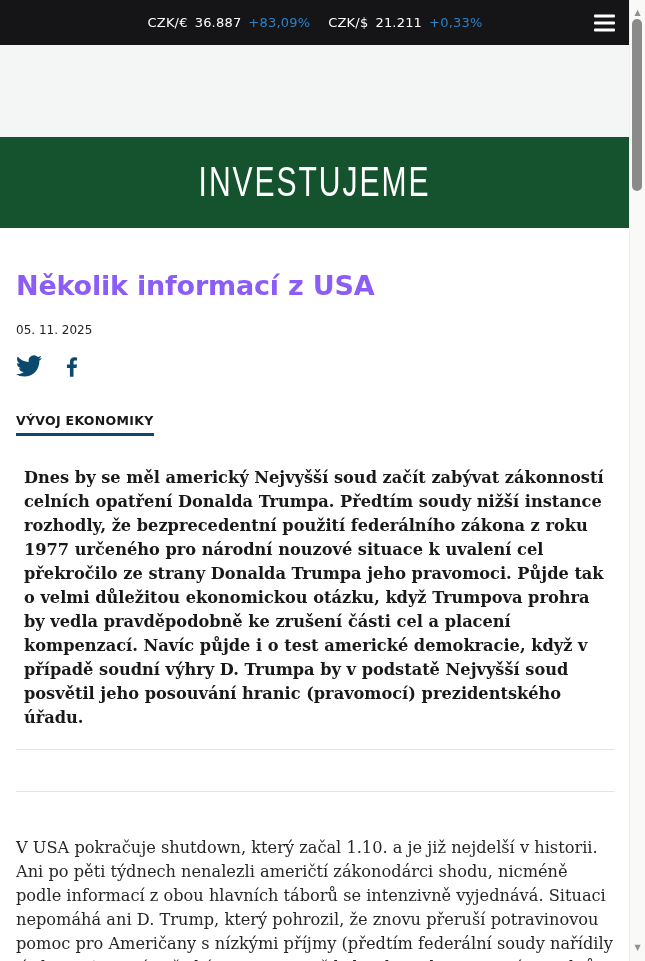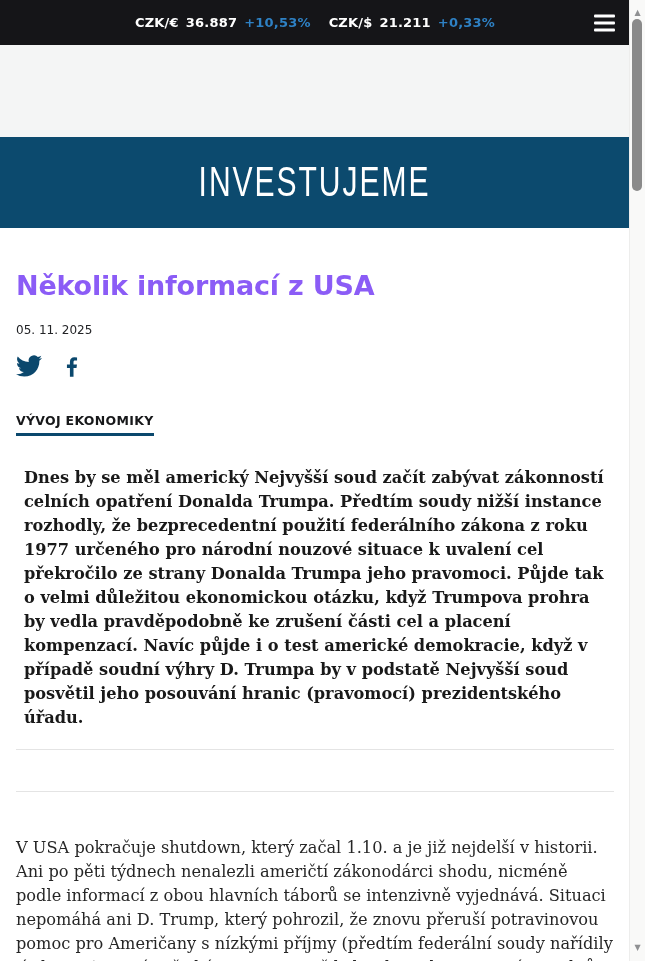--- a/index.html
+++ b/index.html
@@ -7,35 +7,35 @@
     position:relative; width:645px; height:961px; overflow:hidden;
     background:#ffffff; font-family:"DejaVu Sans", sans-serif;
   }
   .content { width:630px; }
 
   
   .topbar {
     height:45px; background:#151518; position:relative;
     display:flex; align-items:center; justify-content:center;
   }
-  .ticker { display:flex; gap:18px; font-size:13px; font-weight:700; color:#ffffff; letter-spacing:.2px; }
+  .ticker { display:flex; gap:18px; font-size:13px; font-weight:400; color:#ffffff; letter-spacing:.2px; }
   .tick { display:flex; gap:7px; white-space:nowrap; }
   .tick .chg { color:#2e81c4; }
   .hamburger {
     position:absolute; right:11px; top:50%; transform:translateY(-50%);
     background:none; border:none; padding:4px; cursor:pointer;
     display:flex; flex-direction:column; gap:4px;
   }
   .hamburger .bar { width:21px; height:3px; background:#ffffff; border-radius:1px; }
 
   
   .ad-gap { height:92px; background:#f4f5f5; }
 
   
-  .hero { height:91px; background:#0c4a6e; display:flex; align-items:center; justify-content:center; }
+  .hero { height:91px; background:#14532d; display:flex; align-items:center; justify-content:center; }
   .logo {
     display:inline-block; color:#ffffff; text-decoration:none;
     font-family:"Liberation Sans", sans-serif; font-weight:300;
     font-size:31px; letter-spacing:2px; transform:scale(.97,1.35);
   }
 
   
   .article { padding:0 16px; }
   .title {
     margin:42px 0 0; font-size:27px; font-weight:700; letter-spacing:-.2px;
@@ -82,21 +82,21 @@
 <body>
 
 <div class="page">
   <div class="content">
 
     <header class="topbar">
       <div class="ticker">
         <span class="tick">
           <span>CZK/€</span>
           <span>36.887</span>
-          <span class="chg">+10,53%</span>
+          <span class="chg">+83,09%</span>
         </span>
         <span class="tick">
           <span>CZK/$</span>
           <span>21.211</span>
           <span class="chg">+0,33%</span>
         </span>
       </div>
       <button class="hamburger" aria-label="menu">
         <span class="bar"></span>
         <span class="bar"></span>

